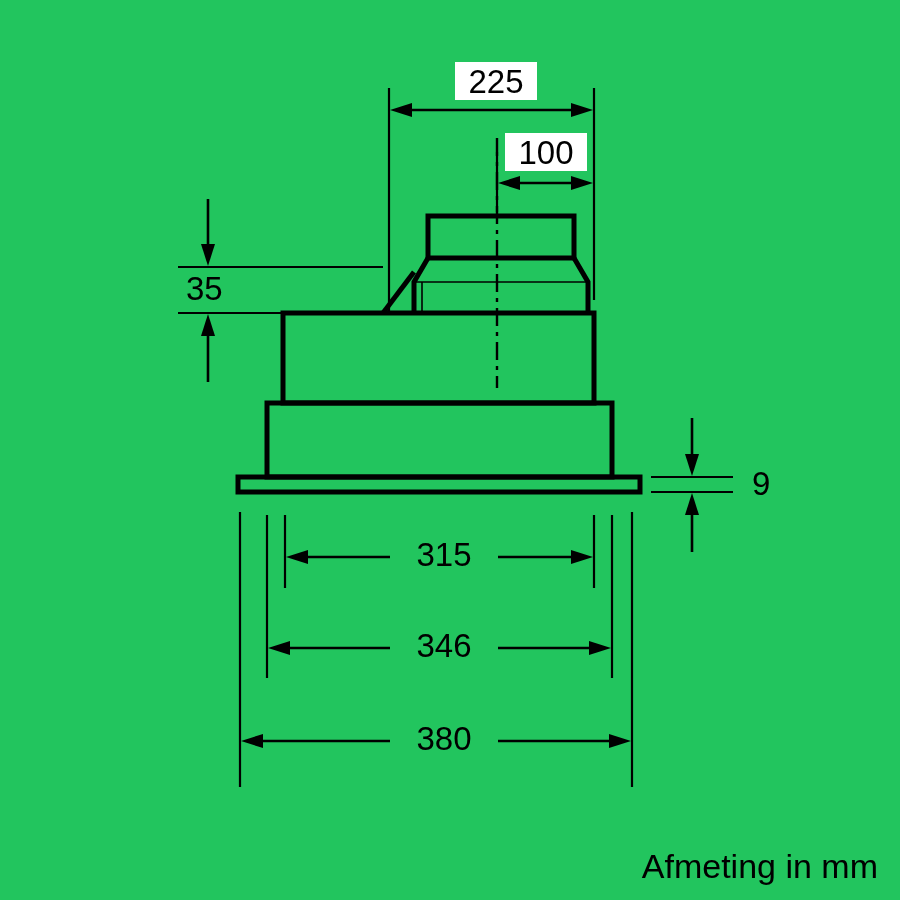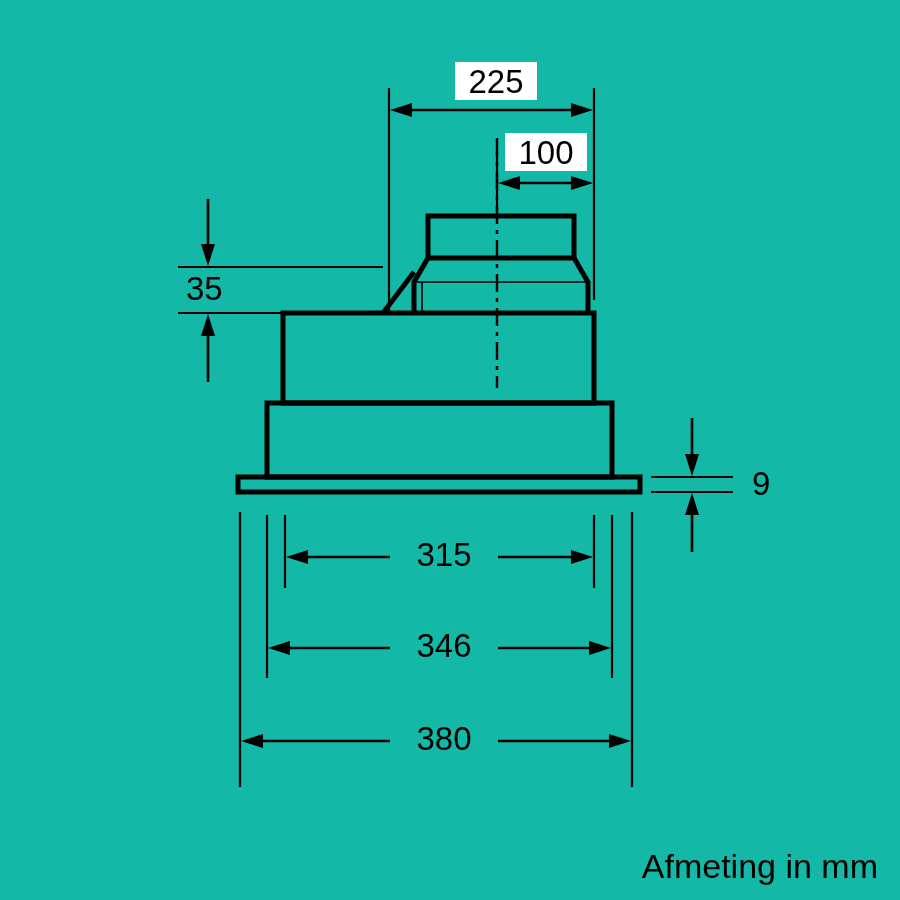--- a/index.html
+++ b/index.html
@@ -10,21 +10,21 @@
   body {
     width: 900px;
     height: 900px;
     font-family: "Liberation Sans", sans-serif;
     overflow: hidden;
   }
   #drawing-root {
     position: relative;
     width: 900px;
     height: 900px;
-    background: #14b8a6;
+    background: #22c55e;
     text-decoration: underline;
   }
   svg.tech-drawing {
     display: block;
     width: 900px;
     height: 900px;
   }
   .outline {
     fill: none;
     stroke: #000000;

